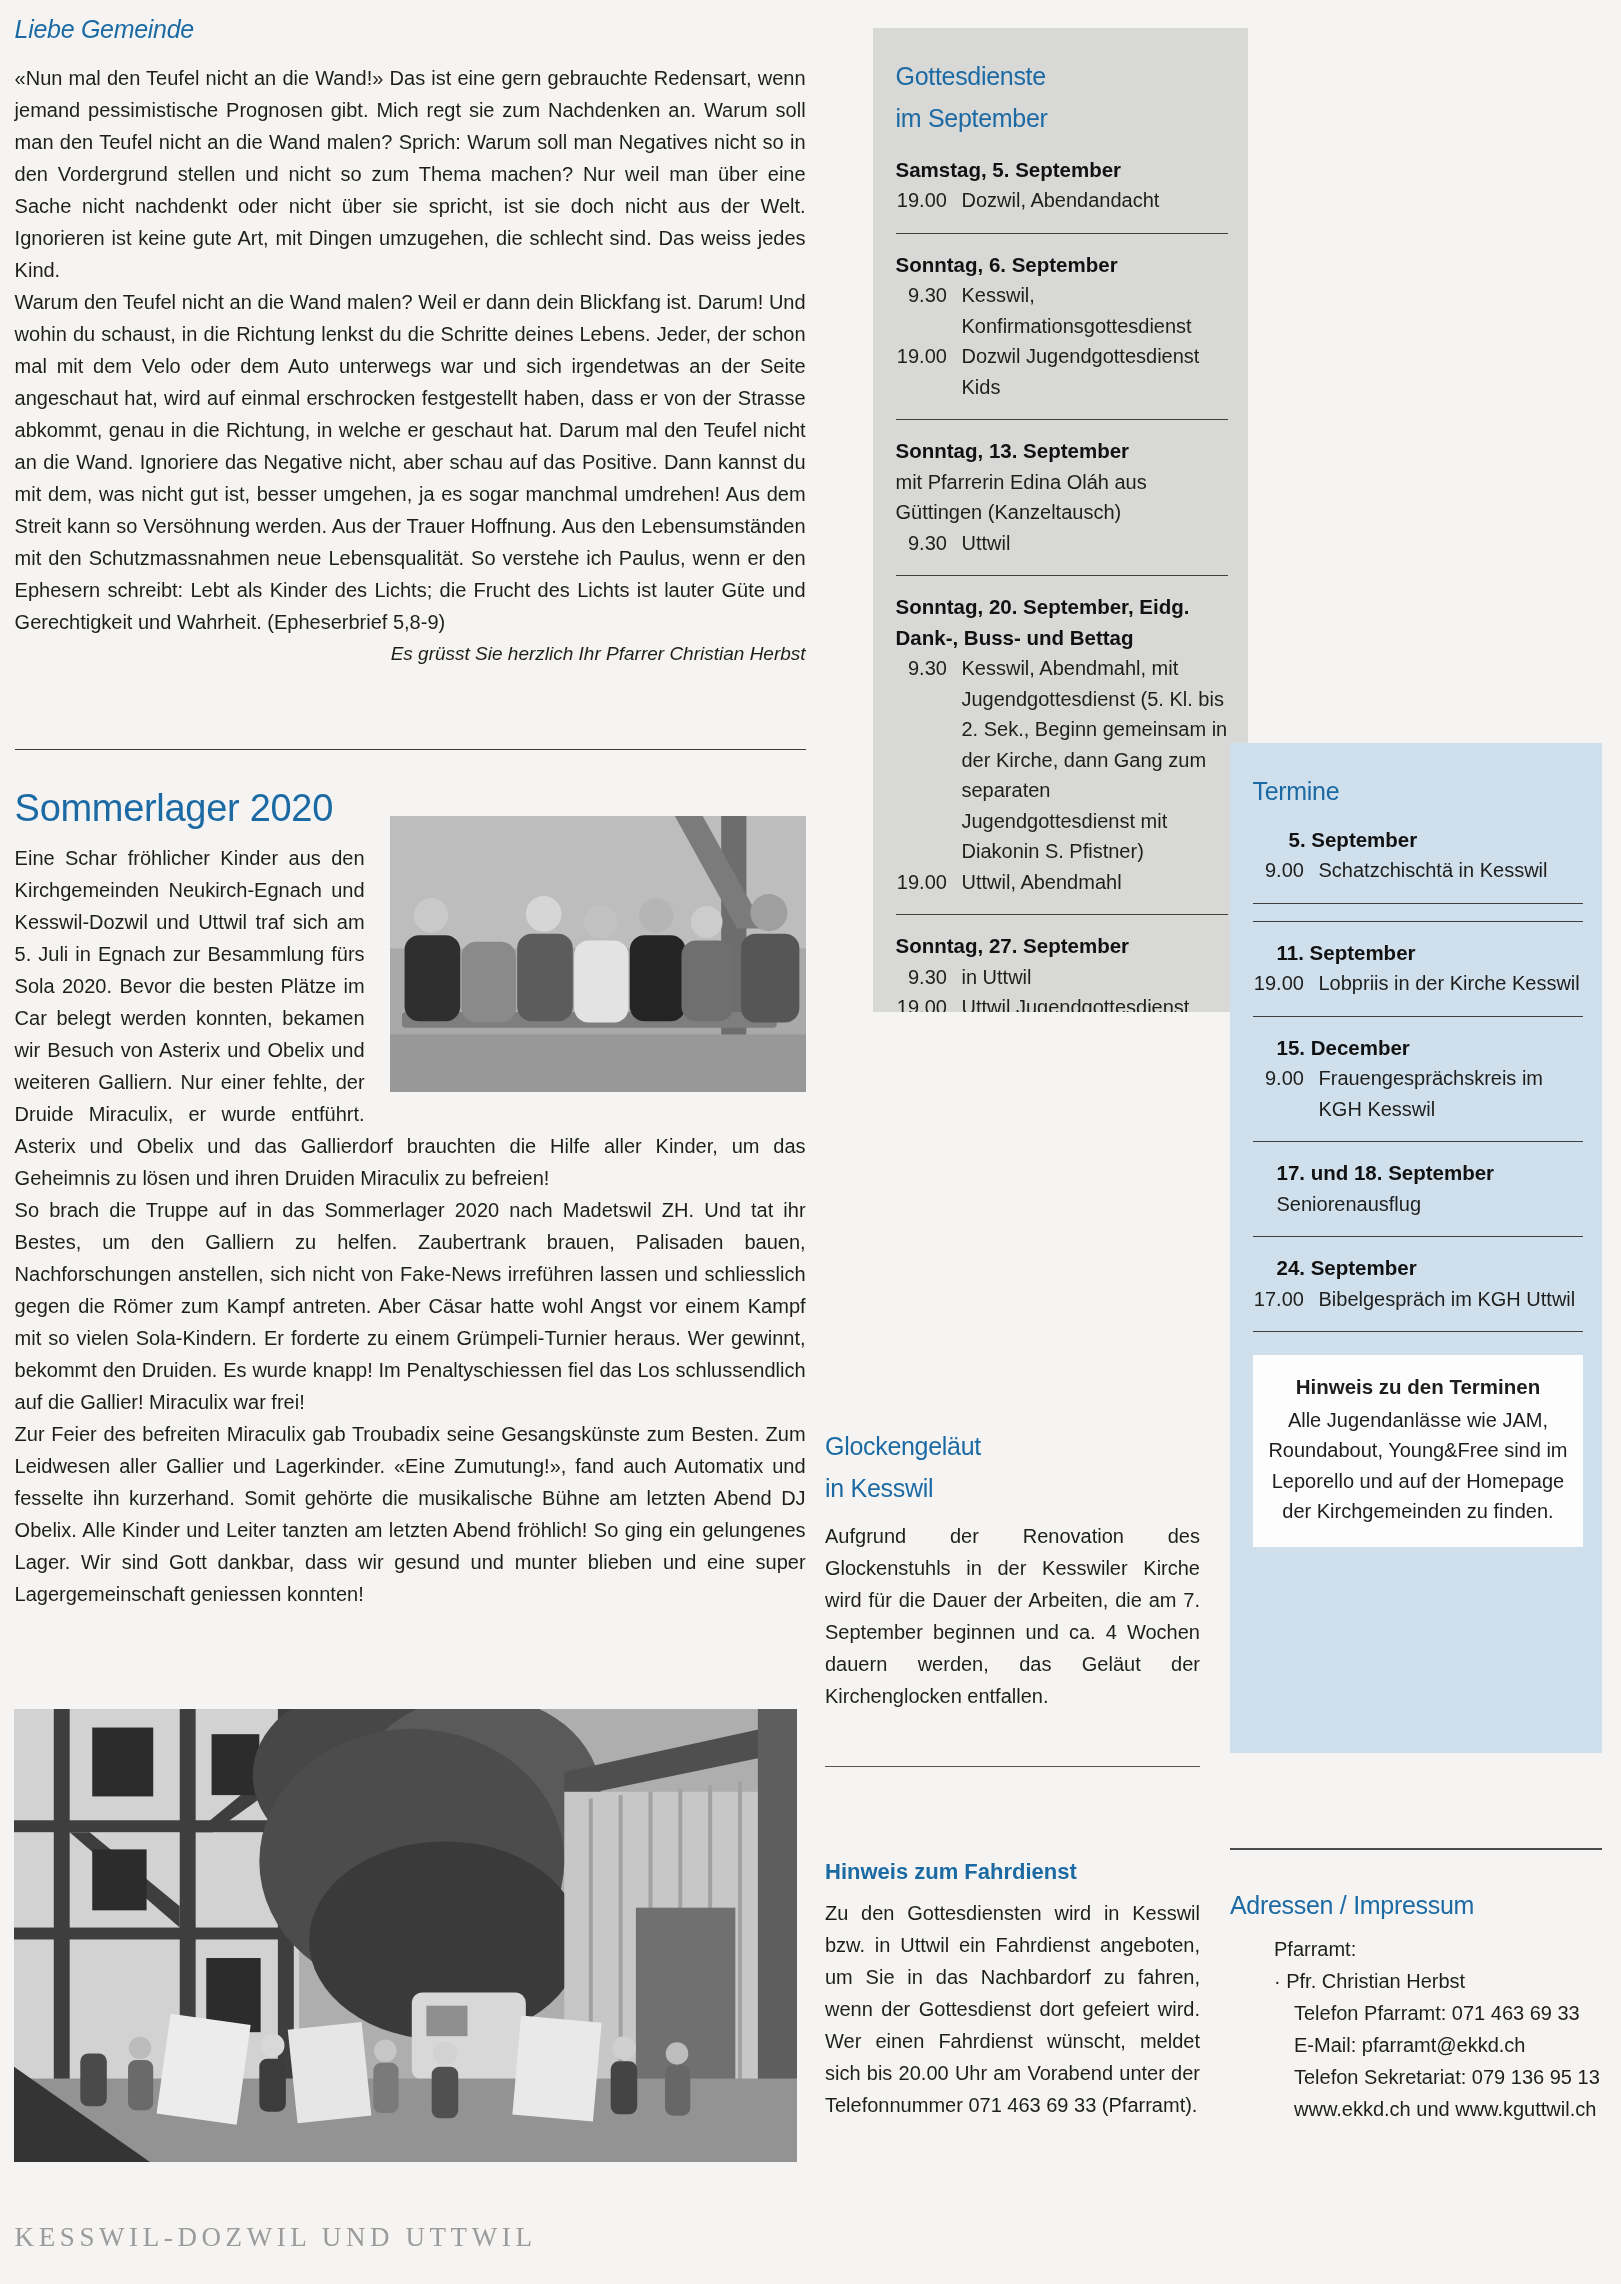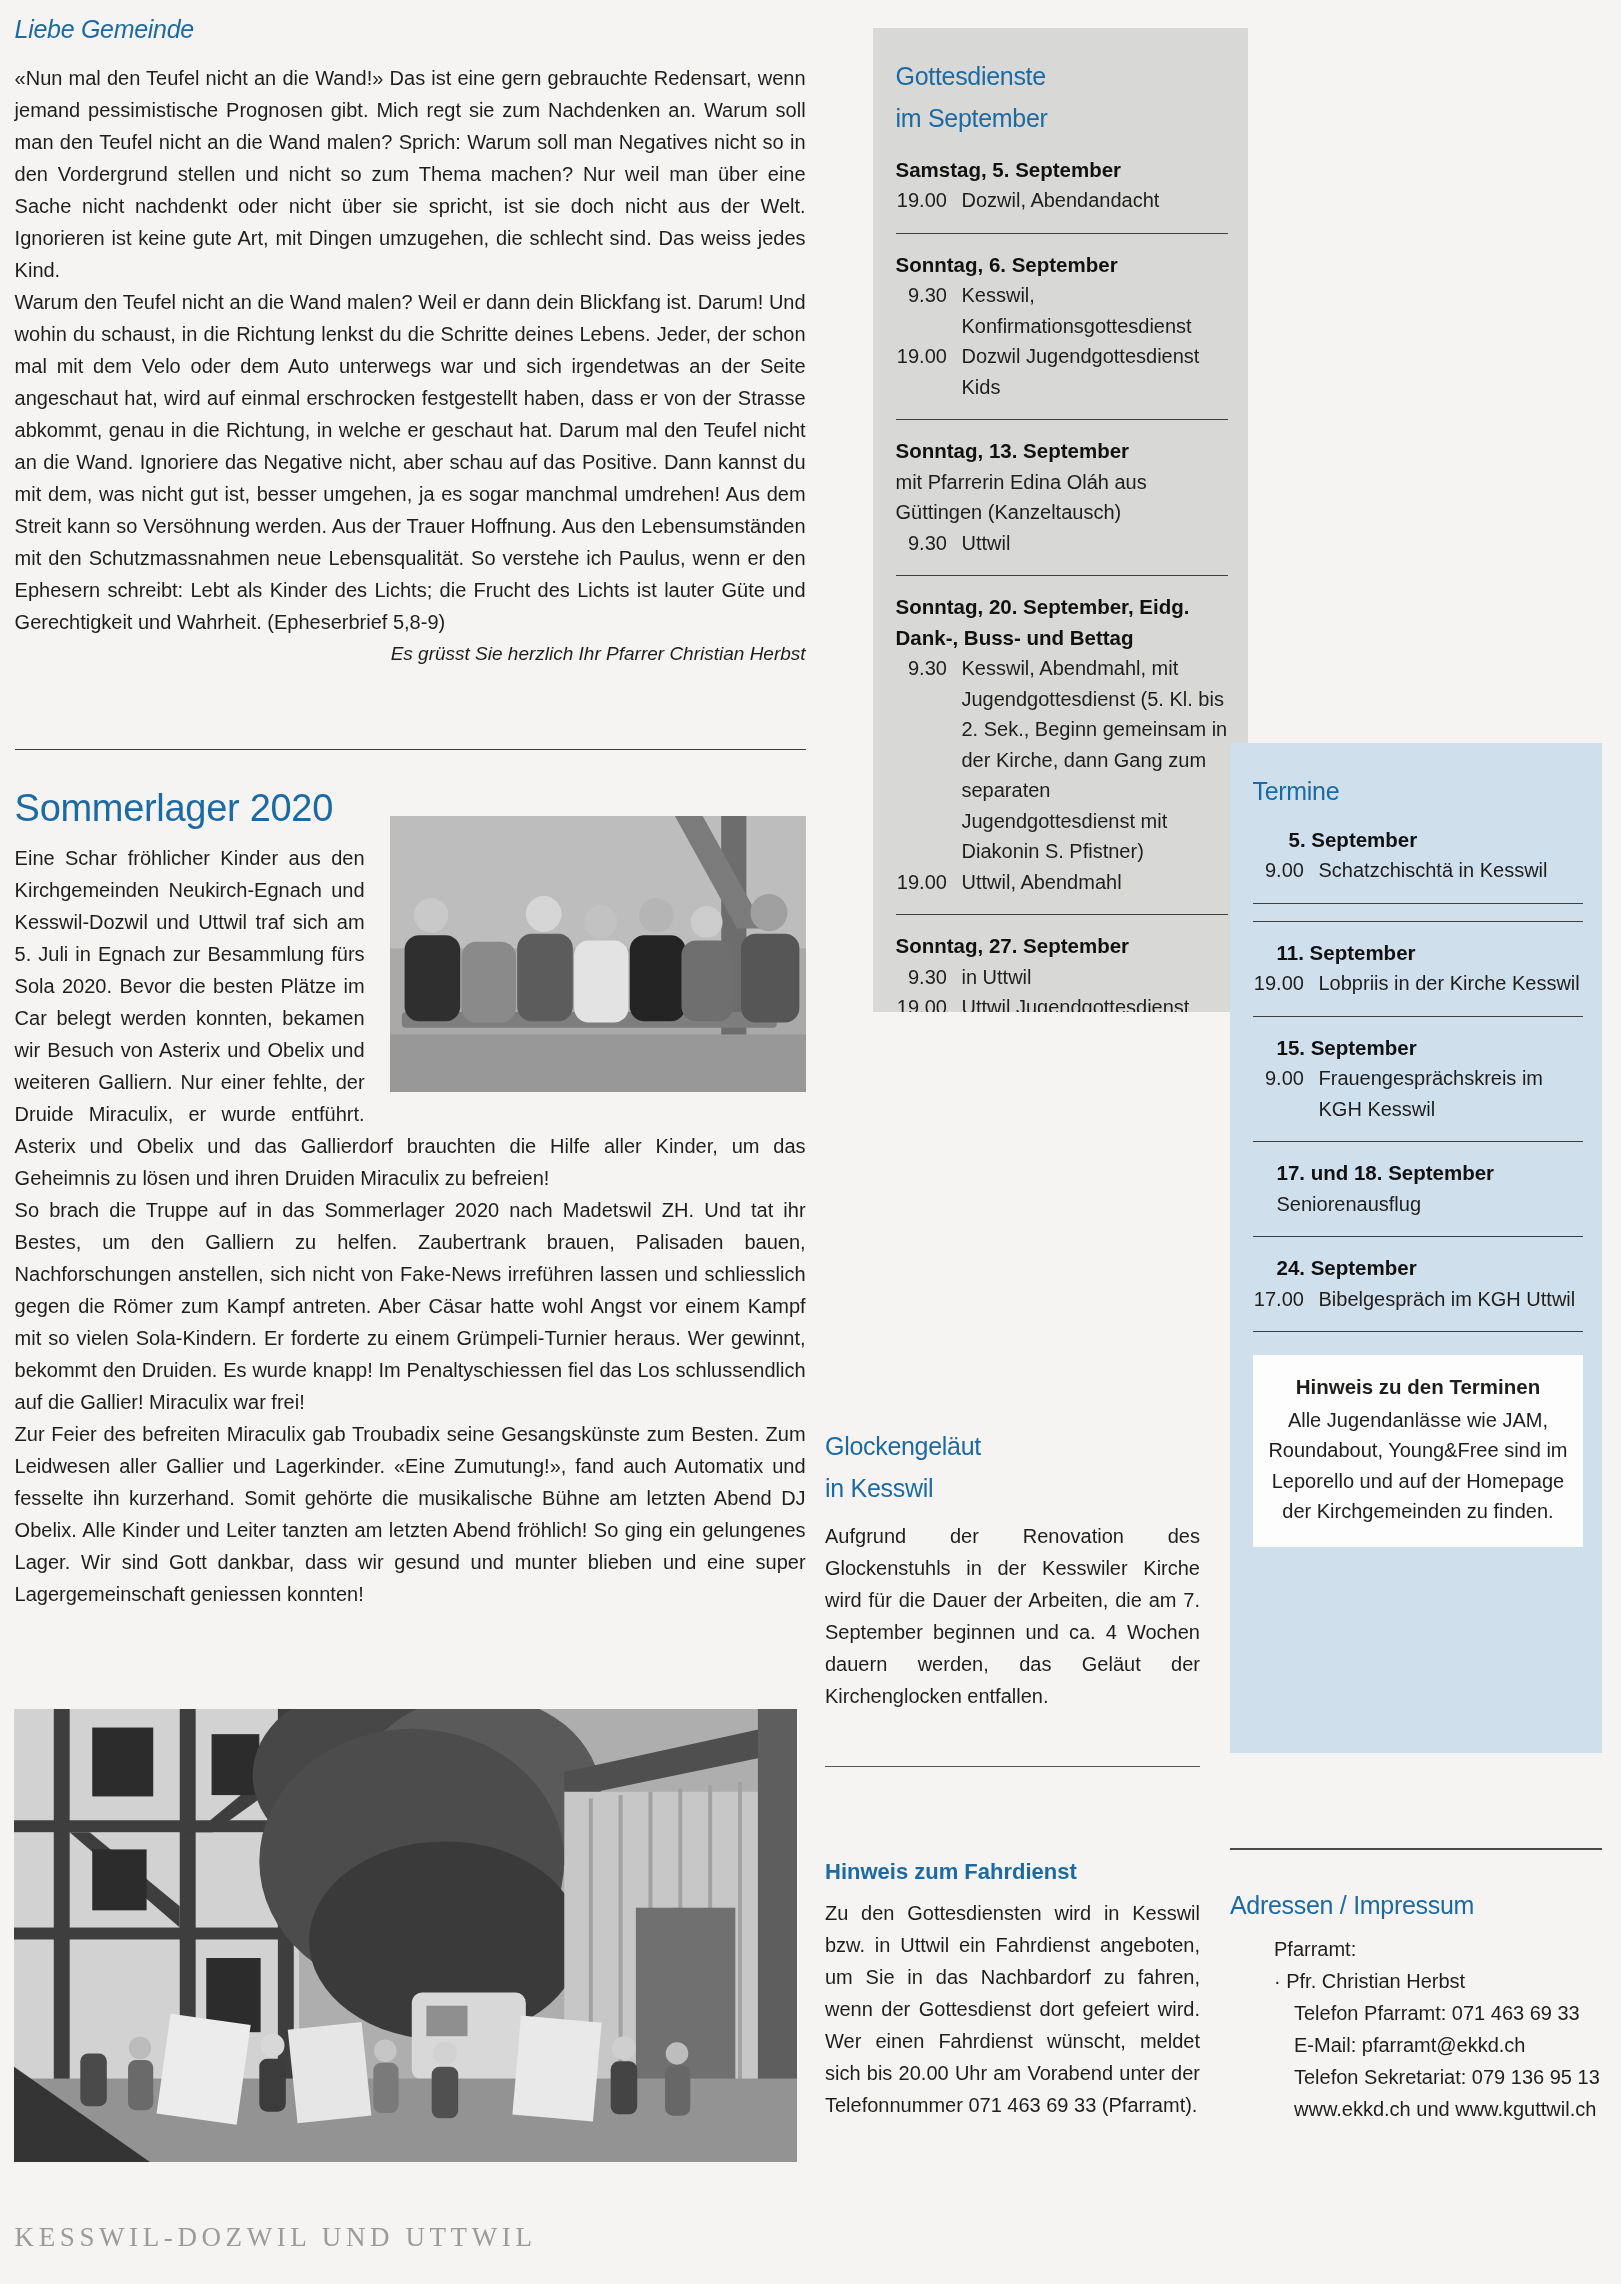--- a/index.html
+++ b/index.html
@@ -260,21 +260,21 @@
     <div>
       <div class="entry-date indent-d2">11. September</div>
       <div class="row">
           <span class="t">19.00</span>
           <span class="x">Lobpriis in der Kirche Kesswil</span>
         </div>
     </div>
     <hr class="divider">
 
     <div>
-      <div class="entry-date indent-d2">15. September</div>
+      <div class="entry-date indent-d2">15. December</div>
       <div class="row">
           <span class="t">9.00</span>
           <span class="x">Frauengesprächskreis im KGH Kesswil</span>
         </div>
     </div>
     <hr class="divider">
 
     <div>
       <div class="entry-date indent-d2">17. und 18. September</div>
       <div class="entry-note" style="padding-left:24px;">Seniorenausflug</div>

